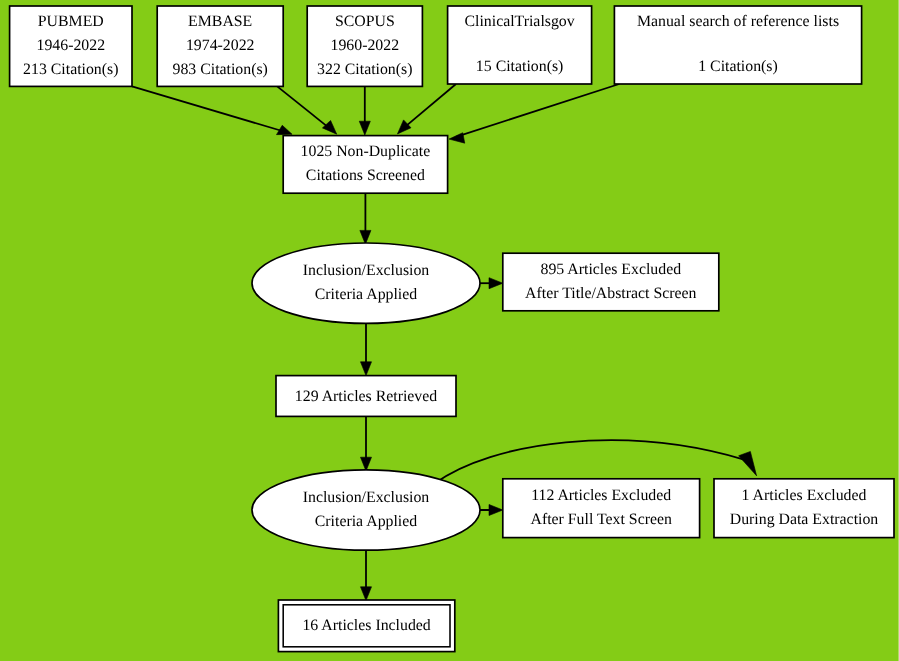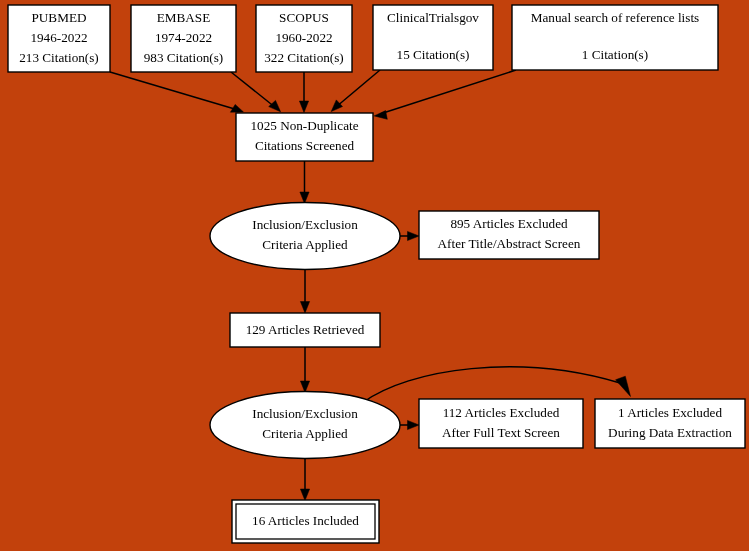--- a/index.html
+++ b/index.html
@@ -10,21 +10,21 @@
   body {
     width: 749px;
     height: 551px;
     font-family: "Liberation Serif", "DejaVu Serif", serif;
     overflow: hidden;
   }
   #diagram-root {
     position: relative;
     width: 749px;
     height: 551px;
-    background: #c2410c;
+    background: #84cc16;
   }
   svg.flow {
     display: block;
     width: 749px;
     height: 551px;
   }
   .node-shape {
     fill: #ffffff;
     stroke: #000000;
     stroke-width: 1.4;

